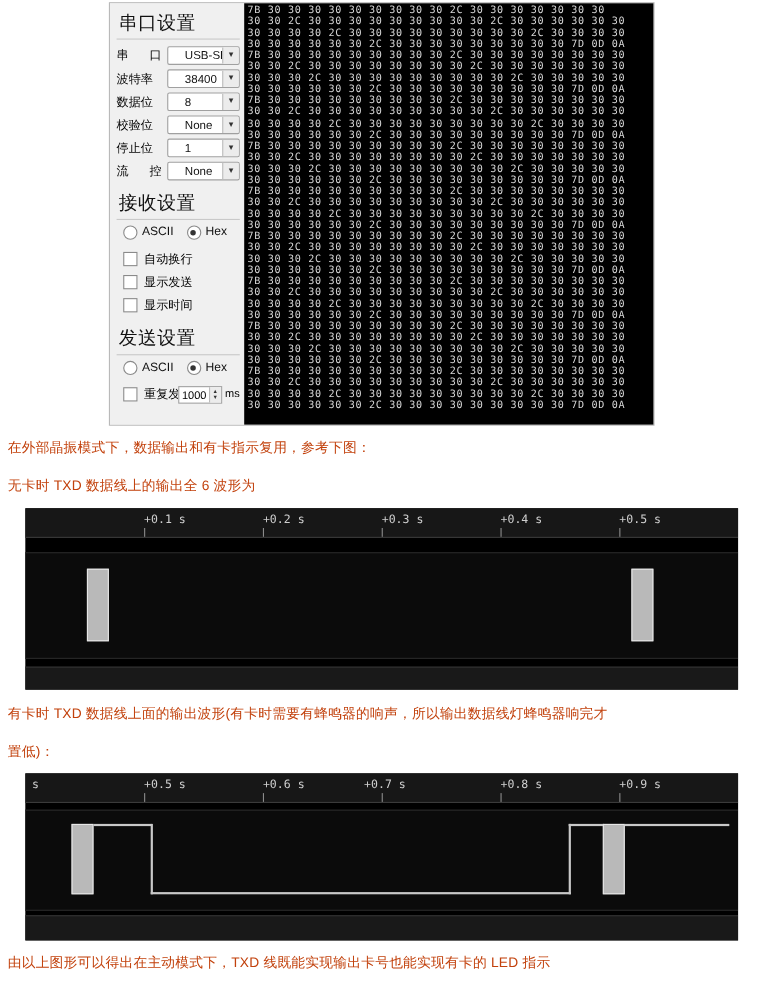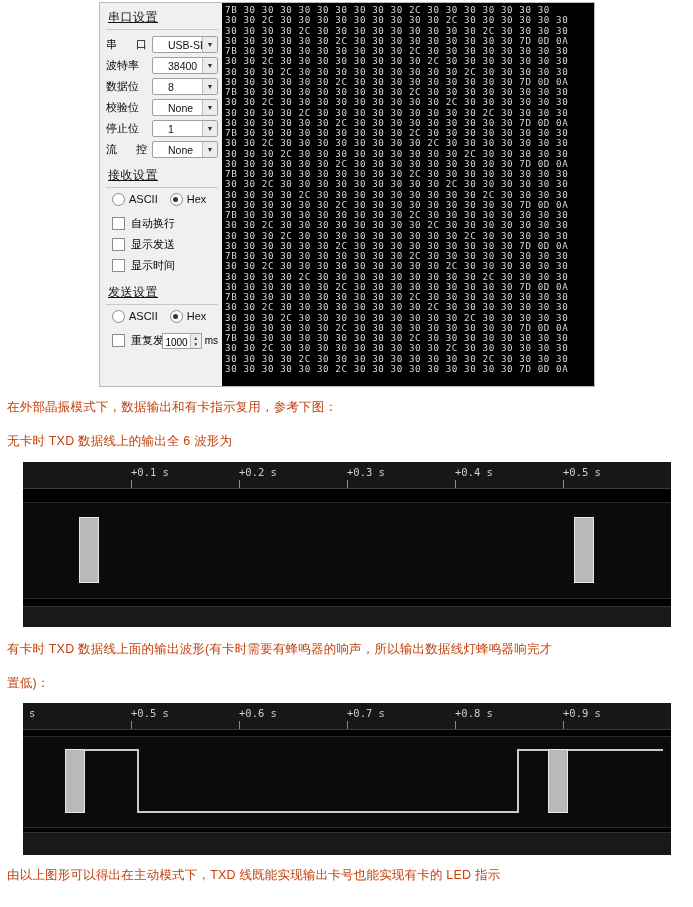--- a/index.html
+++ b/index.html
@@ -31,25 +31,24 @@
   }
   .serial-left {
     width: 122px;
     background: #f0f0f0;
     padding: 4px 4px 0 6px;
     box-sizing: border-box;
     font-size: 11px;
     color: #000;
   }
   .group-title {
-    font-size: 12px;
+    font-size: 17px;
     color: #111;
     margin: 2px 0 3px 2px;
     letter-spacing: .5px;
-    text-decoration: underline;
   }
   .grp {
     border-top: 1px solid #c9c9c9;
     margin: 3px 0 2px 0;
     padding-top: 3px;
   }
   .row {
     display: flex;
     align-items: center;
     height: 19px;
@@ -410,21 +409,21 @@
 </div>
 
 <div class="para" style="top:640px">有卡时 TXD 数据线上面的输出波形(有卡时需要有蜂鸣器的响声，所以输出数据线灯蜂鸣器响完才</div>
 <div class="para" style="top:674px">置低)：</div>
 
 <div class="wave" style="left:23px; top:703px; width:648px; height:152px;">
   <div class="ruler">
     <span class="tick" style="left:6px">s</span>
     <span class="tick" style="left:108px">+0.5 s</span>
     <span class="tick" style="left:216px">+0.6 s</span>
-    <span class="tick" style="left:324px">+0.7 s</span>
+    <span class="tick" style="left:308px">+0.7 s</span>
     <span class="tick" style="left:432px">+0.8 s</span>
     <span class="tick" style="left:540px">+0.9 s</span>
     <span class="tickmark" style="left:108px"></span>
     <span class="tickmark" style="left:216px"></span>
     <span class="tickmark" style="left:324px"></span>
     <span class="tickmark" style="left:432px"></span>
     <span class="tickmark" style="left:540px"></span>
   </div>
   <div class="plot" style="top:33px; height:90px;">
 

